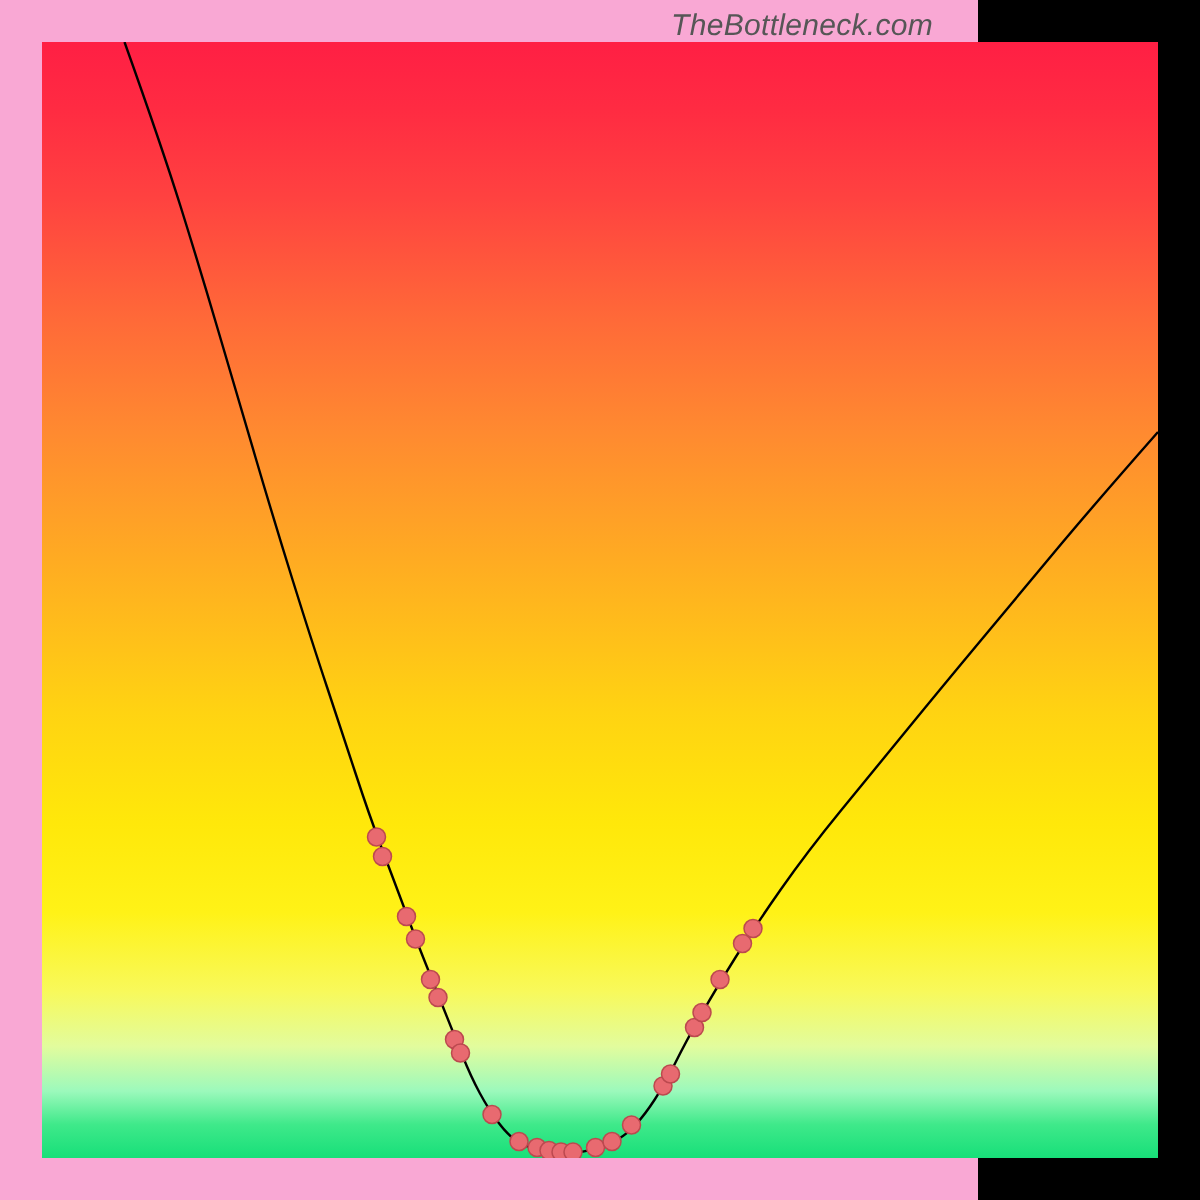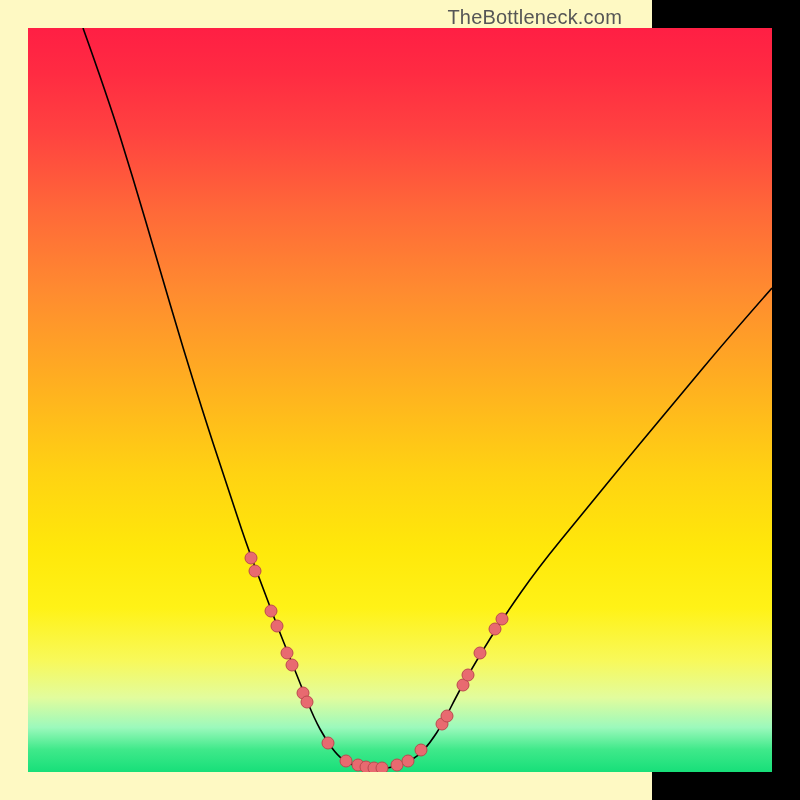--- a/index.html
+++ b/index.html
@@ -1,21 +1,22 @@
 <!DOCTYPE html>
 <html><head>
 <meta charset="utf-8">
 <style>
   * { margin: 0; padding: 0; box-sizing: border-box; }
   html, body { width: 800px; height: 800px; overflow: hidden; background: #000; }
   .frame {
     position: absolute;
     left: 0; top: 0;
     width: 652px; height: 800px;
-    background: #fef9c3;
+    background: #f9a8d4;
+    font-style: italic;
   }
   .plot-area {
     position: absolute;
     left: 28px;
     top: 28px;
     width: 744px;
     height: 744px;
     background: linear-gradient(to bottom,
       #ff1f44 0%,
       #ff2b42 6%,

